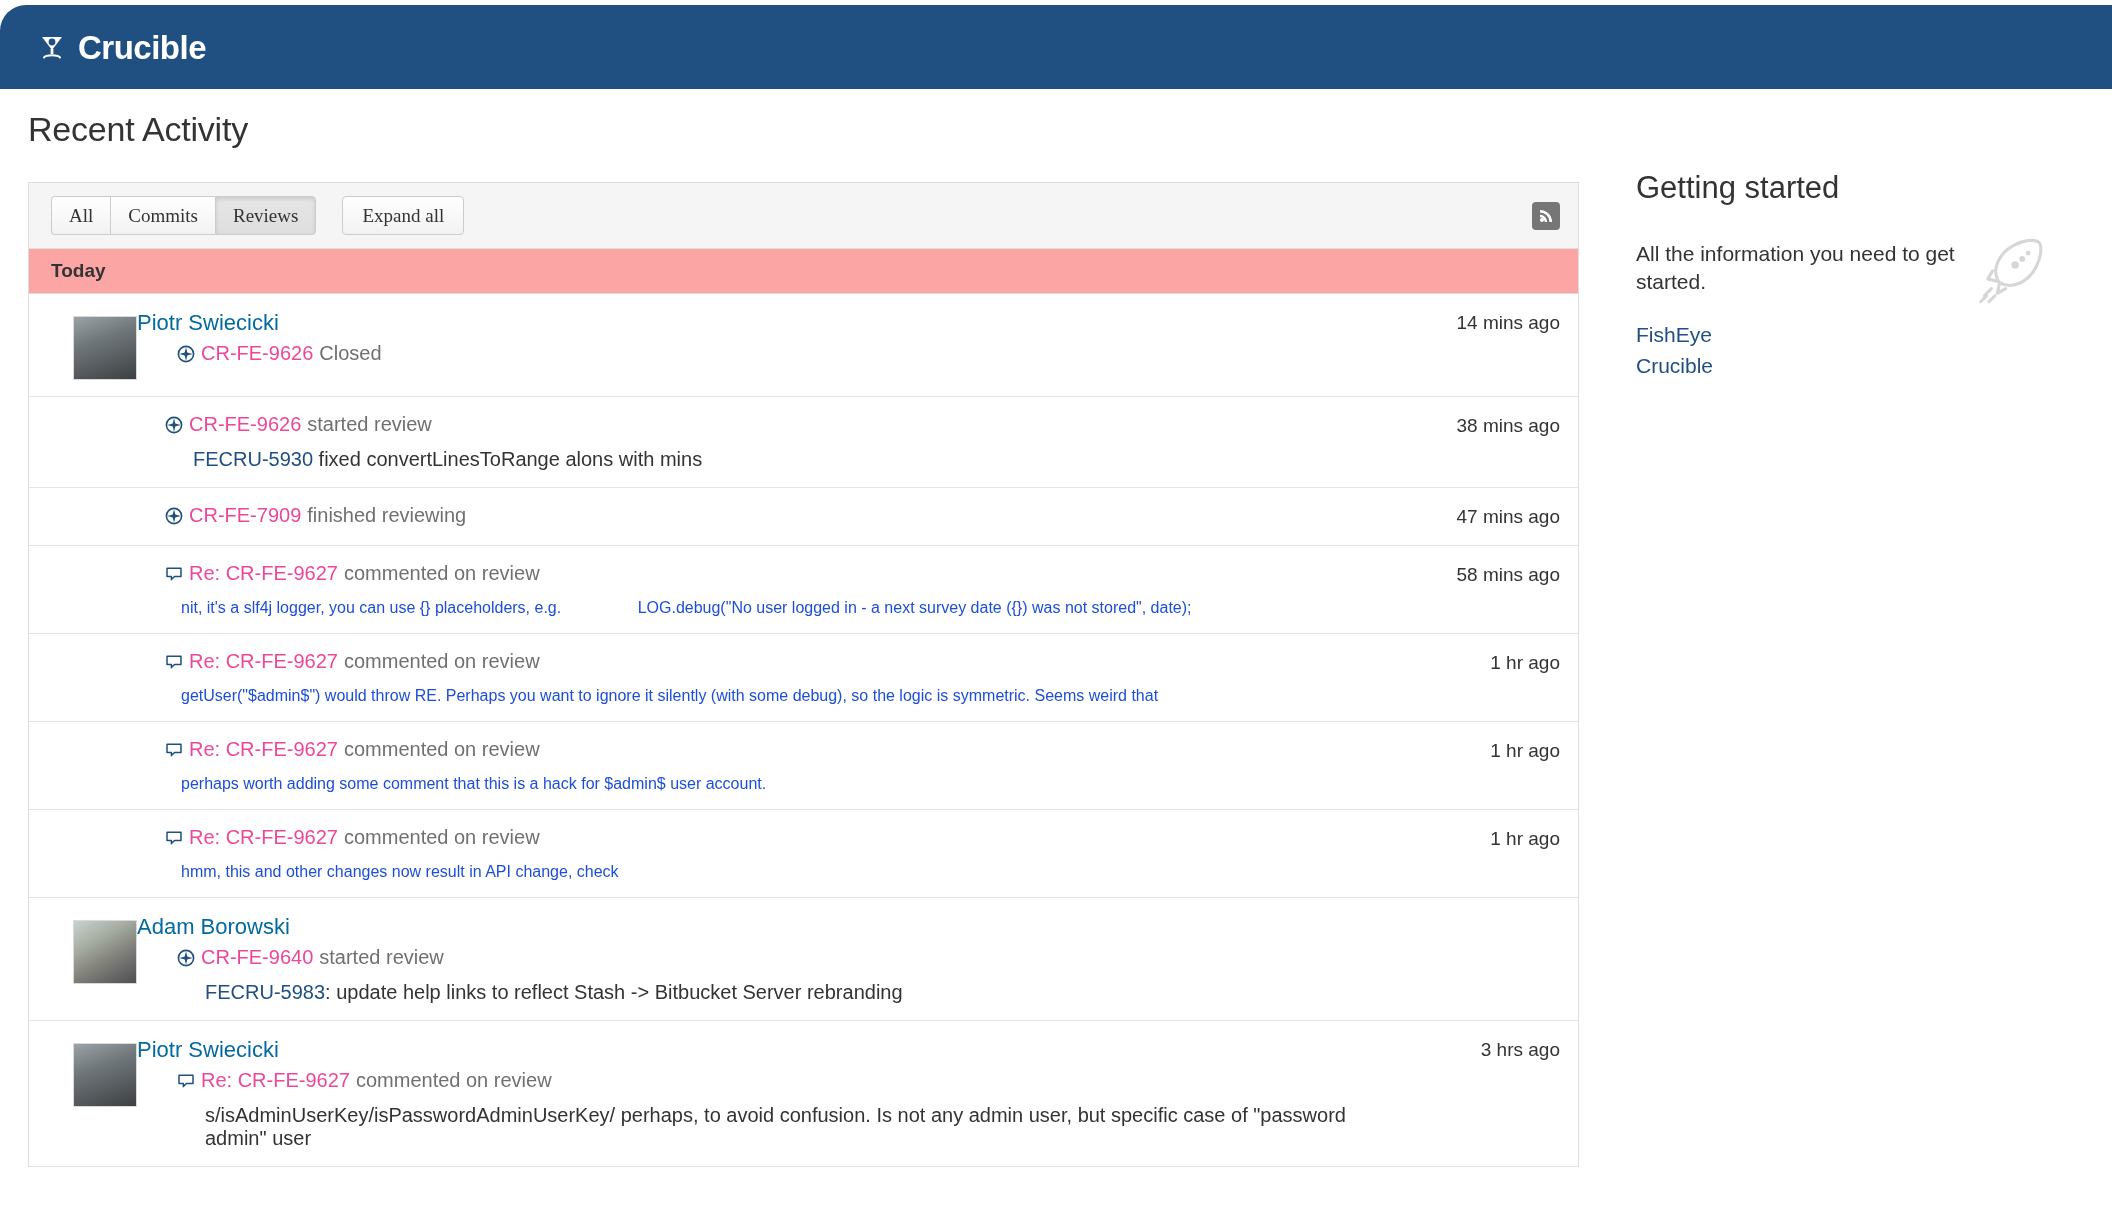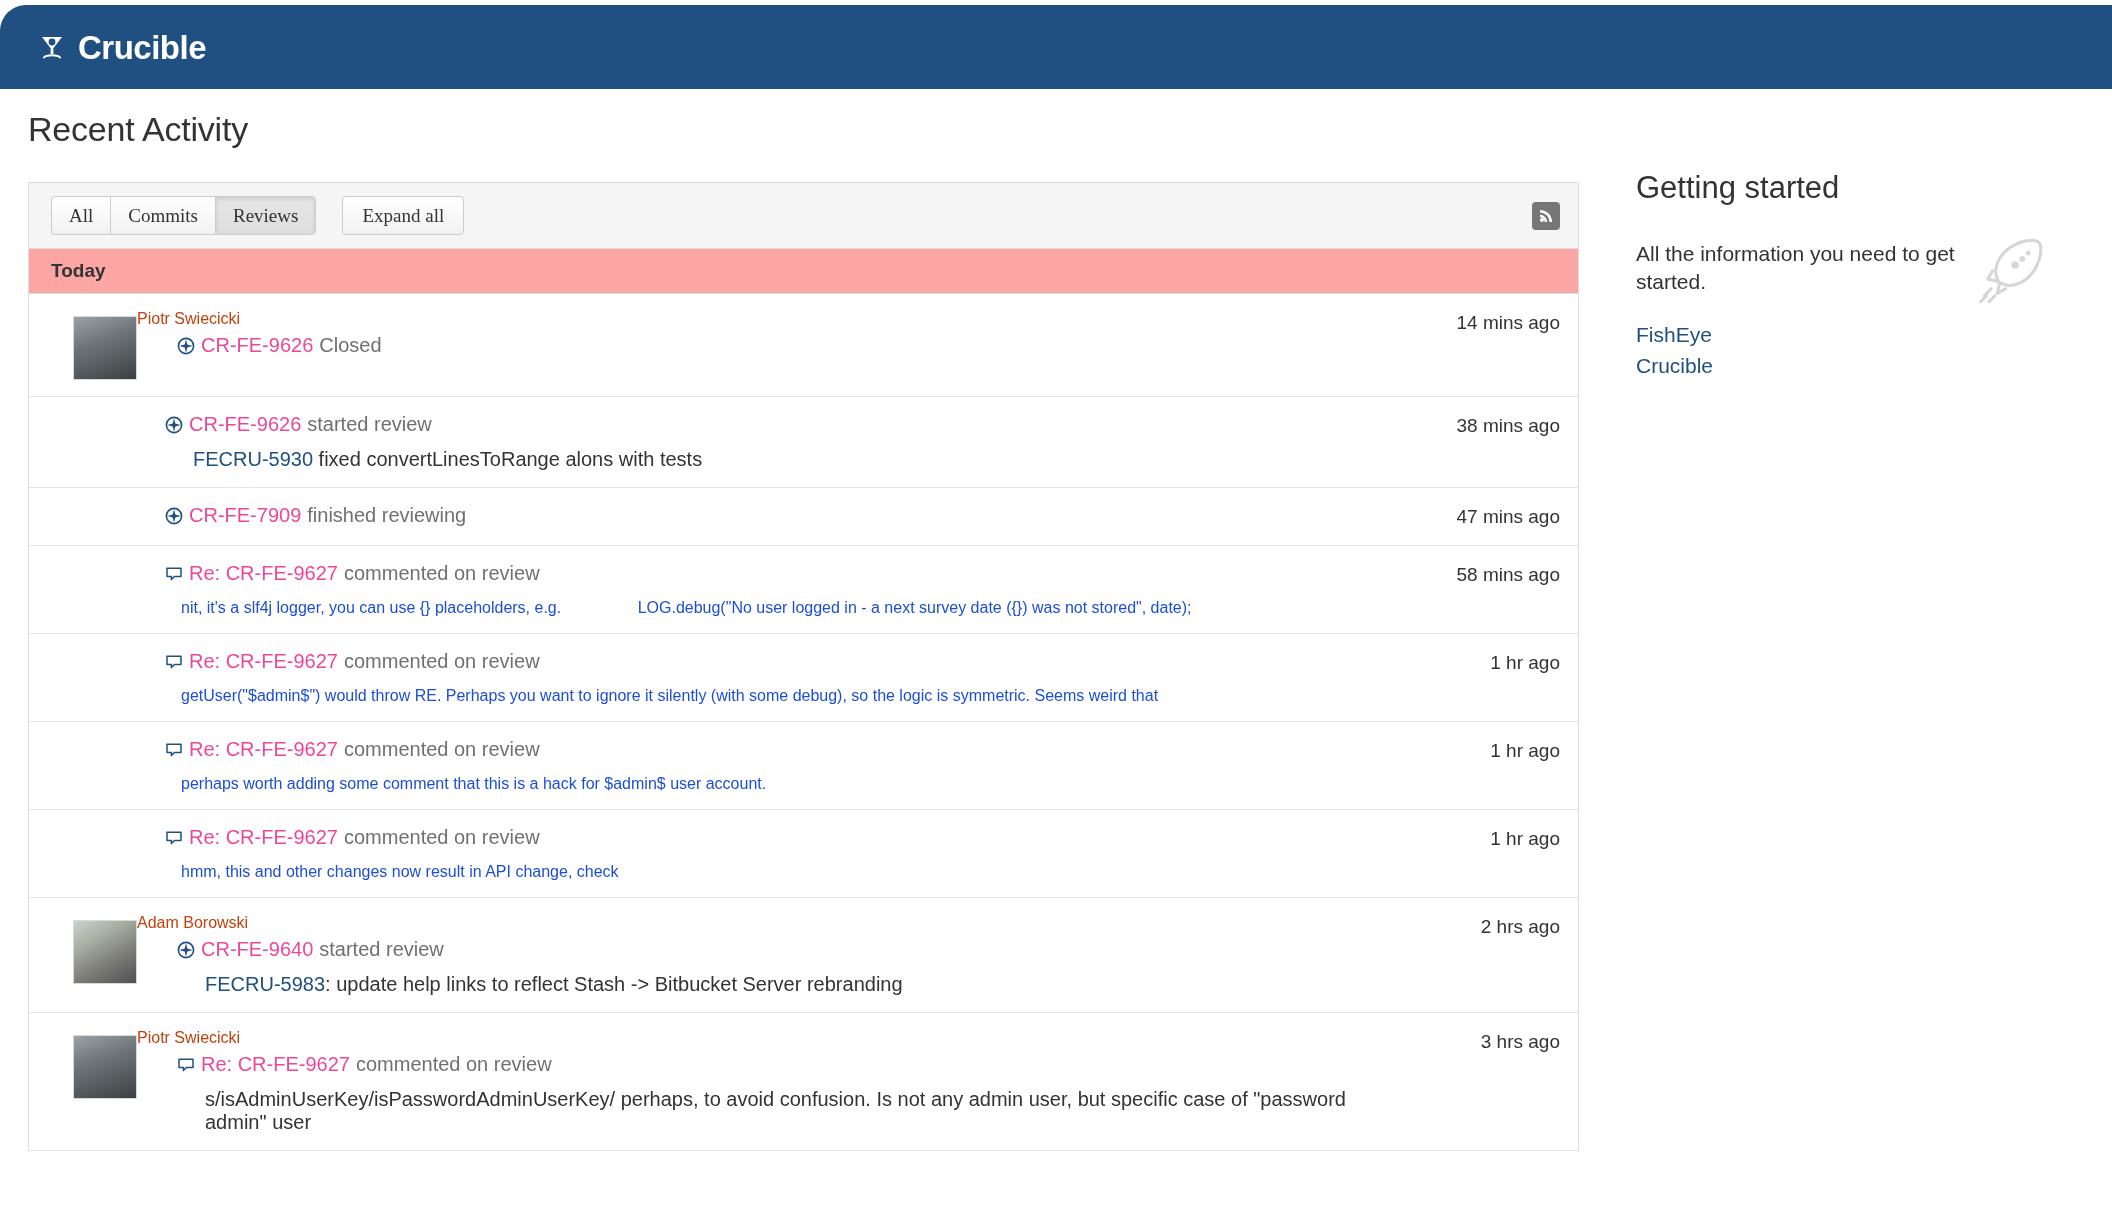--- a/index.html
+++ b/index.html
@@ -132,22 +132,22 @@
     flex: none;
     text-align: right;
     font-size: 19px;
     color: #333333;
     padding-top: 2px;
     padding-right: 4px;
   }
 
   .actor-name {
     display: inline-block;
-    font-size: 16px;
-    color: #c2410c;
+    font-size: 22px;
+    color: #0369a1;
     text-decoration: none;
     cursor: pointer;
     margin-bottom: 6px;
   }
 
   .entity-line {
     display: flex;
     align-items: baseline;
     gap: 6px;
     font-size: 20px;
@@ -295,21 +295,21 @@
             <circle cx="9" cy="9" r="7.6" fill="none" stroke="#205081" stroke-width="1.6"></circle>
             <path d="M9 2.2 L10.7 9 L9 15.8 L7.3 9 Z" fill="#205081"></path>
             <path d="M2.2 9 L9 7.3 L15.8 9 L9 10.7 Z" fill="#205081"></path>
           </svg>
         </span>
         <a class="entity-id">CR-FE-9626</a>
         <span class="entity-verb">started review</span>
       </div>
       <div class="detail-line">
         <a class="detail-link">FECRU-5930</a>
-        <span>fixed convertLinesToRange alons with tests</span>
+        <span>fixed convertLinesToRange alons with mins</span>
       </div>
     </div>
     <div class="row-time">38 mins ago</div>
   </div>
 
   <div class="activity-row sub">
     <div class="avatar-cell"></div>
     <div class="row-body">
       <div class="entity-line">
         <span class="ico">
@@ -411,21 +411,20 @@
             <path d="M2.2 9 L9 7.3 L15.8 9 L9 10.7 Z" fill="#205081"></path>
           </svg>
         </span>
         <a class="entity-id">CR-FE-9640</a>
         <span class="entity-verb">started review</span>
       </div>
       <div class="detail-line">
         <a class="detail-link">FECRU-5983</a><span>: update help links to reflect Stash -&gt; Bitbucket Server rebranding</span>
       </div>
     </div>
-    <div class="row-time">2 hrs ago</div>
   </div>
 
   <div class="activity-row">
     <div class="avatar-cell">
       <span class="avatar" style="background:linear-gradient(160deg,#9aa3a8 0%,#6f7679 38%,#3c4043 100%)"></span>
     </div>
     <div class="row-body">
       <a class="actor-name">Piotr Swiecicki</a>
       <div class="entity-line">
         <span class="ico">

